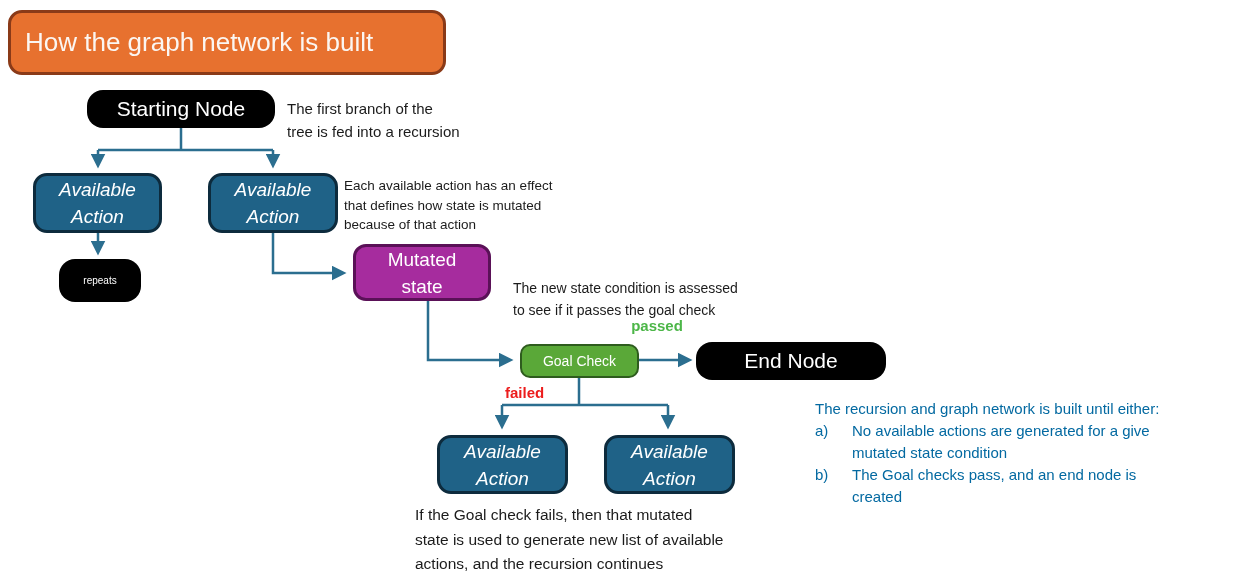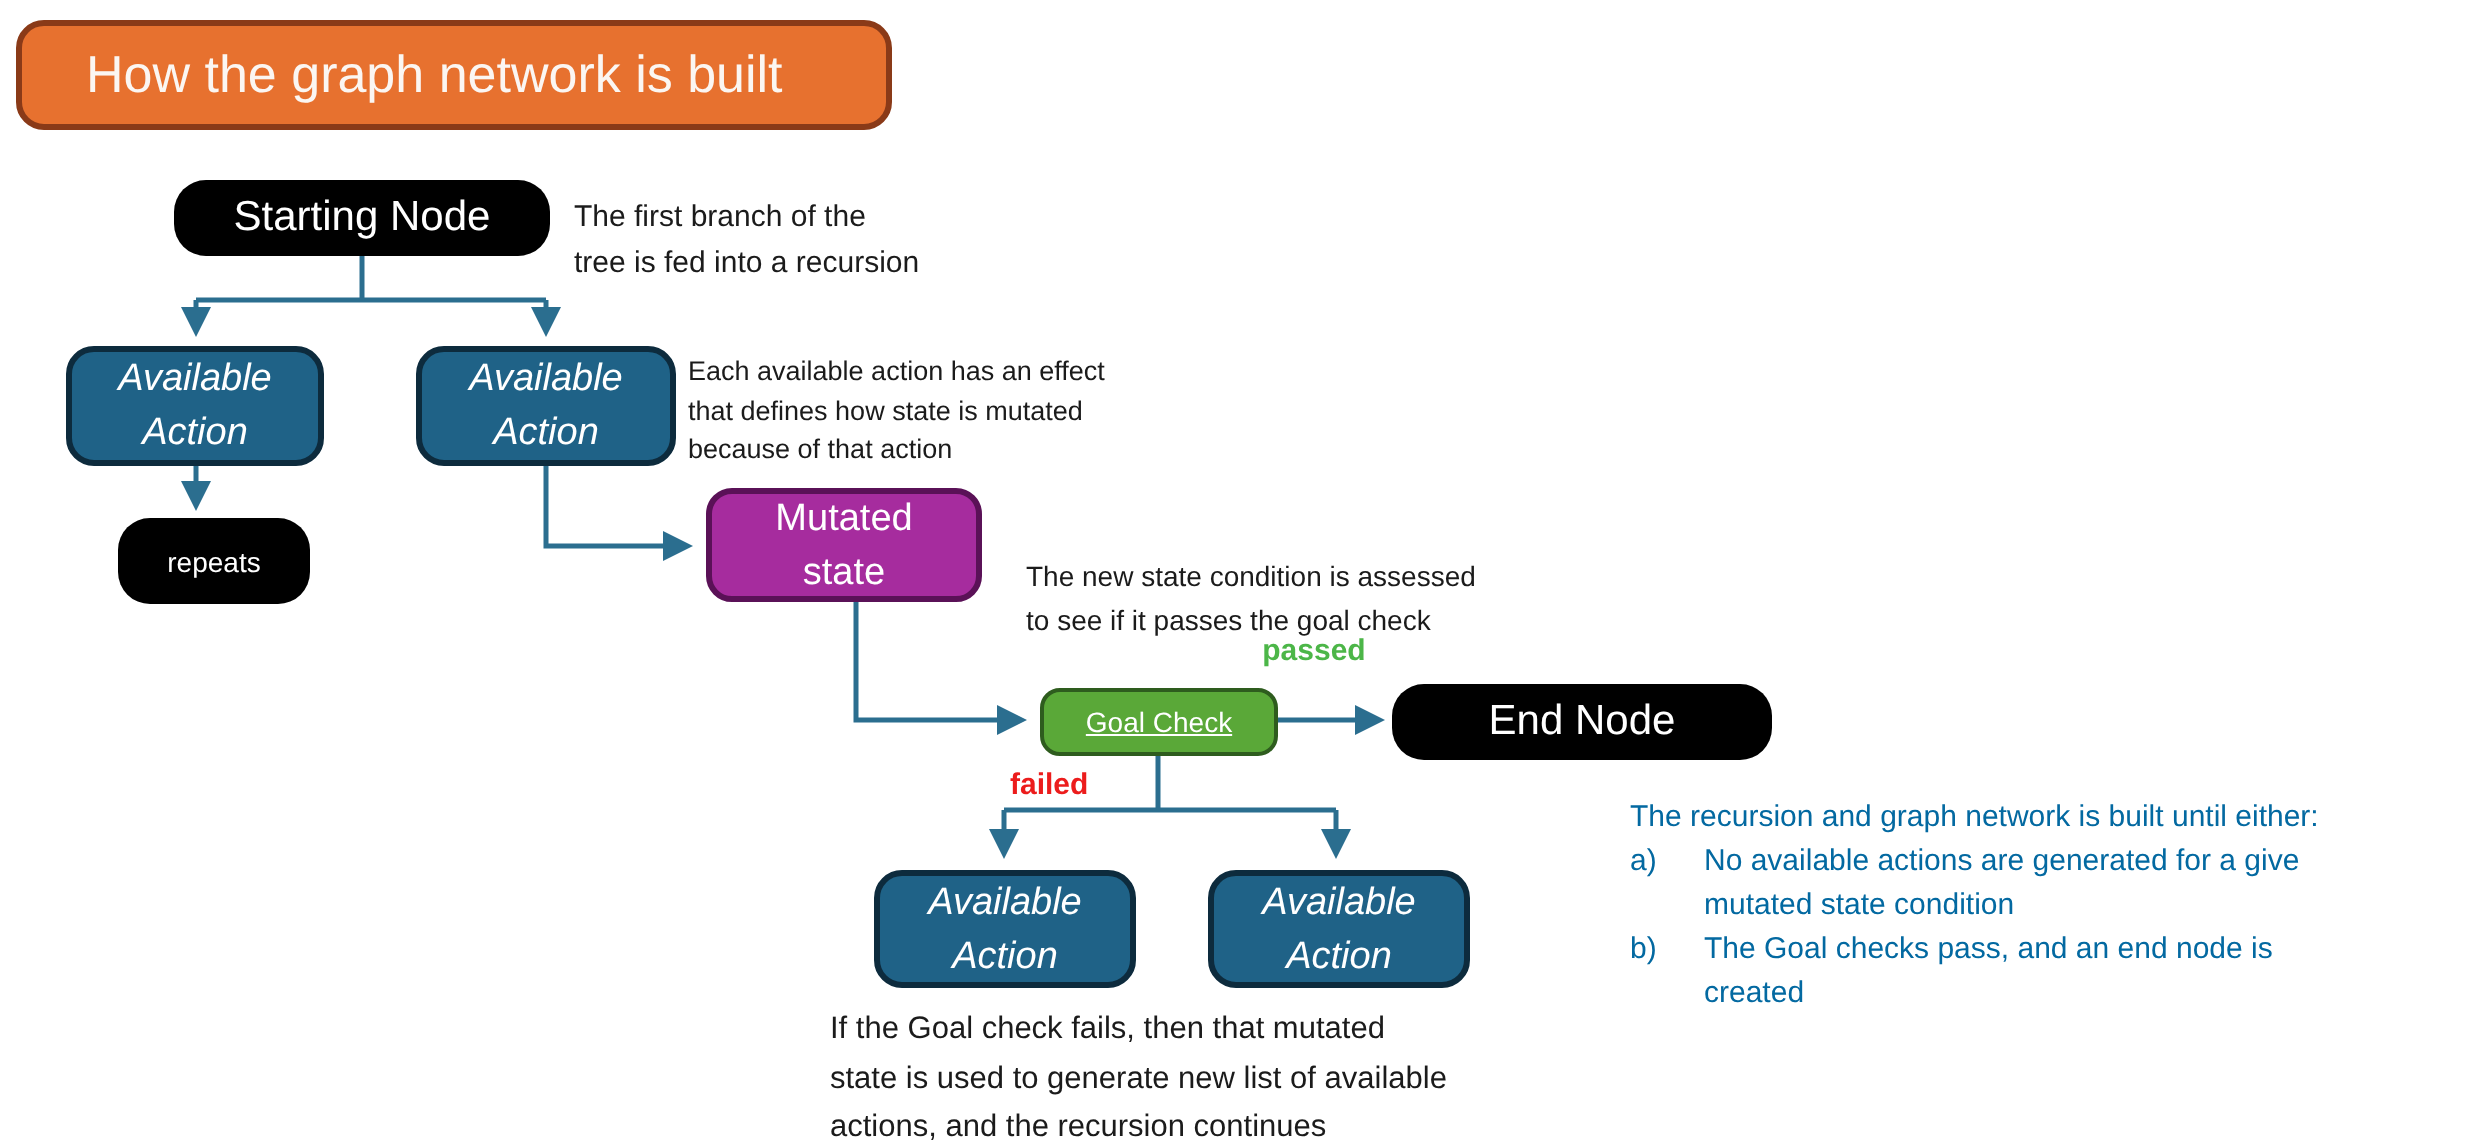--- a/index.html
+++ b/index.html
@@ -9,47 +9,46 @@
   }
   svg.connectors{position:absolute;left:0;top:0;width:1238px;height:573px;pointer-events:none;}
   svg.connectors path{stroke:var(--connector);stroke-width:2.5;fill:none;}
 
   .abs{position:absolute;box-sizing:border-box;}
   .node{
     display:flex;align-items:center;justify-content:center;text-align:center;
     color:#fff;white-space:pre-line;
   }
   .node-title{
-    left:8px;top:10px;width:438px;height:55px;border-radius:14px;
+    left:8px;top:10px;width:438px;height:65px;border-radius:14px;
     background:var(--title_fill);border:3px solid var(--title_border);
     font-size:26px;color:#fbf6f2;display:flex;align-items:center;
-    justify-content:flex-start;padding-left:32px;
+    justify-content:flex-start;padding-left:14px;
   }
   .node-black{background:var(--node_black);border-radius:16px;justify-content:center;}
   .node-starting{left:87px;top:90px;width:188px;height:38px;font-size:21px;}
   .node-end{left:696px;top:342px;width:190px;height:38px;font-size:21px;}
-  .node-repeats{left:59px;top:259px;width:96px;height:43px;font-size:14px;}
+  .node-repeats{left:59px;top:259px;width:82px;height:43px;font-size:10px;}
   .node-action{
     background:var(--action_fill);border:3px solid var(--action_border);
     border-radius:14px;font-size:19px;line-height:27px;font-style:italic;
   }
   .action-tl{left:33px;top:173px;width:129px;height:60px;}
   .action-tr{left:208px;top:173px;width:130px;height:60px;}
   .action-bl{left:437px;top:435px;width:131px;height:59px;}
   .action-br{left:604px;top:435px;width:131px;height:59px;}
   .node-mutated{
     left:353px;top:244px;width:138px;height:57px;border-radius:13px;
     background:var(--mutated_fill);border:3px solid var(--mutated_border);
     font-size:19px;line-height:27px;
   }
   .node-goal{
     left:520px;top:344px;width:119px;height:34px;border-radius:10px;
     background:var(--goal_fill);border:2.5px solid var(--goal_border);
     font-size:14px;
-    text-decoration:underline;
   }
   .note{color:#1b1b1b;white-space:pre-line;}
   .note-first-branch{left:287px;top:97px;font-size:15px;line-height:23px;}
   .note-action-effect{left:344px;top:176px;font-size:13.5px;line-height:19.5px;}
   .note-goal-assessed{left:513px;top:277px;font-size:14px;line-height:22px;}
   .note-failed-recursion{left:415px;top:503px;font-size:15.5px;line-height:24.5px;}
   .edge-label{font-size:15px;font-weight:bold;}
   .label-passed{left:622px;top:317px;width:70px;text-align:center;color:var(--passed_text);}
   .label-failed{left:505px;top:384px;color:var(--failed_text);}
   .termination{left:815px;top:398px;width:365px;font-size:15px;line-height:22px;color:#0369a1;}

